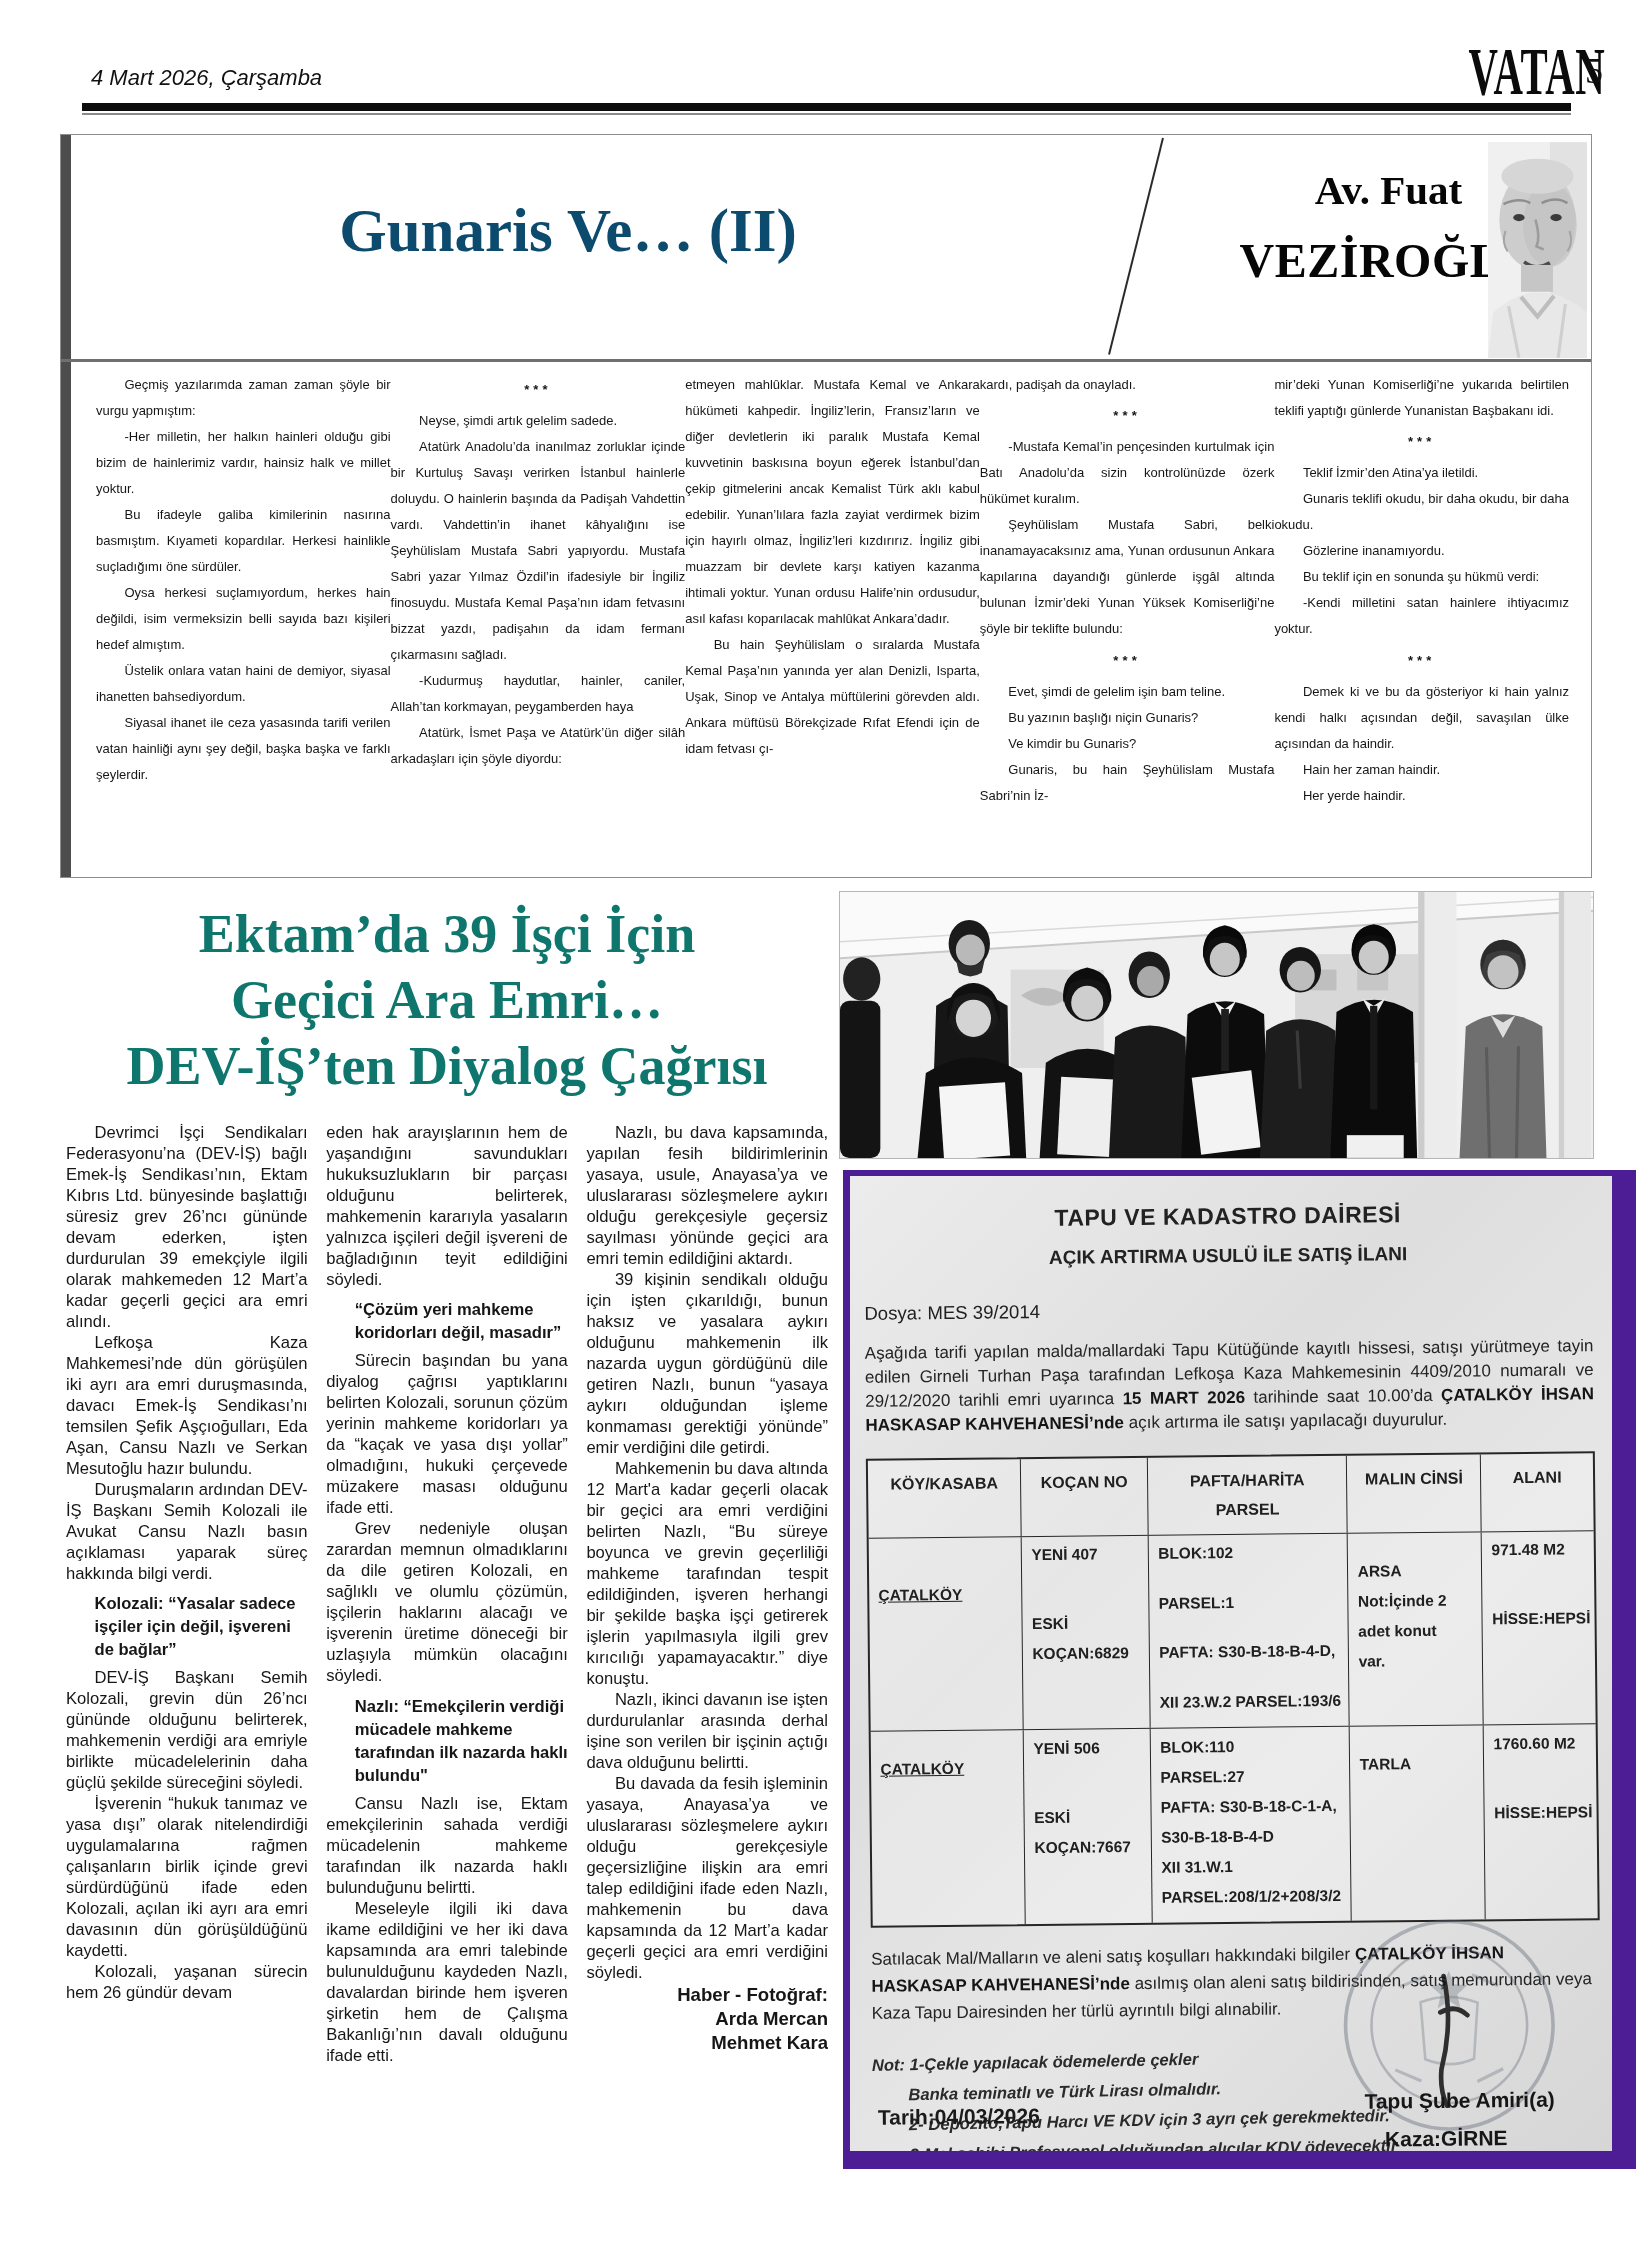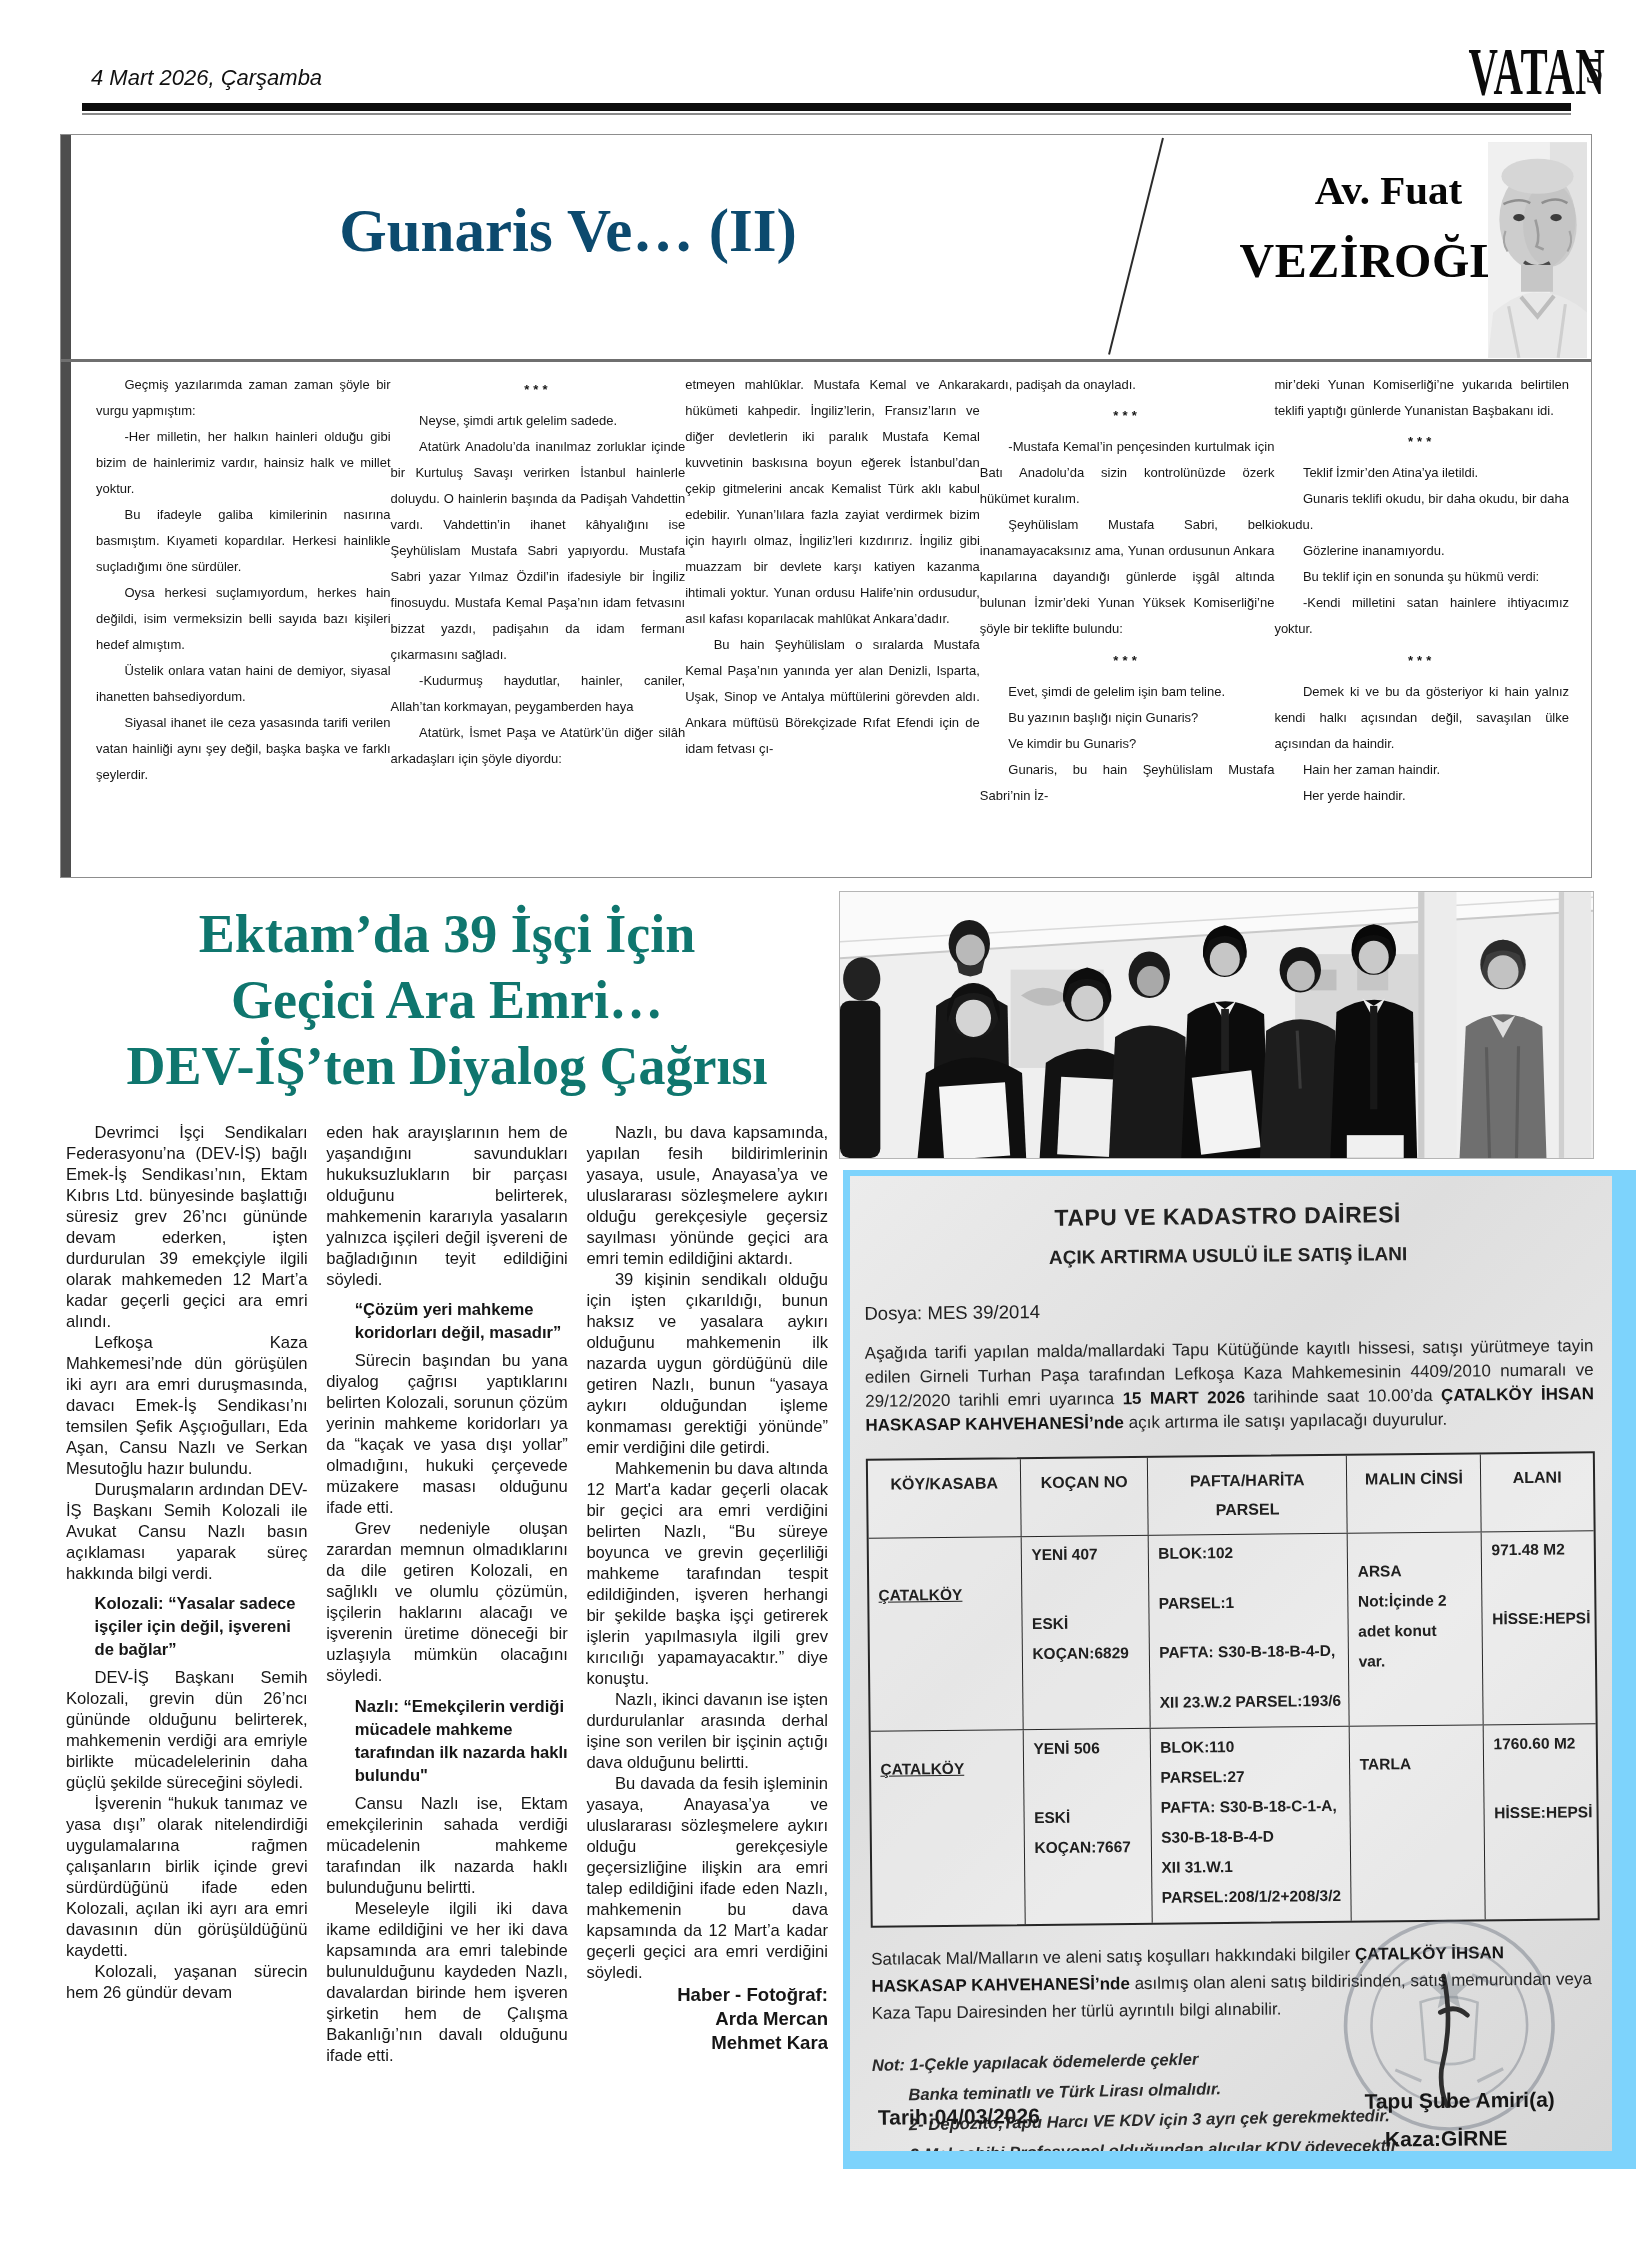--- a/index.html
+++ b/index.html
@@ -38,21 +38,21 @@
   
   .bl-head{position:absolute;left:66px;top:901px;width:762px;text-align:center;
         font-family:"Liberation Serif",serif;font-weight:bold;font-size:54px;line-height:66px;color:#0f766e;}
   .bl-cols{position:absolute;left:66px;top:1122px;width:762px;height:1133px;display:grid;
         grid-template-columns:repeat(3,1fr);column-gap:18.6px;overflow:hidden;
         font-size:16.6px;line-height:21px;text-align:justify;color:#161616;}
   
   .gphoto{position:absolute;left:839px;top:891px;width:753px;height:266px;border:0.5px solid #b5b5b5;
         background:#f2f2f2;overflow:hidden;}
   
-  .doc{position:absolute;left:843px;top:1170px;width:793px;height:999px;background:#7dd3fc;
+  .doc{position:absolute;left:843px;top:1170px;width:793px;height:999px;background:#4c1d95;
         padding:4px;box-sizing:border-box;}
   .doc .paper{position:absolute;left:7.2px;top:6.2px;right:24px;bottom:17.6px;
         background:linear-gradient(135deg,#ececec 0%,#dedede 35%,#e6e6e6 60%,#d6d6d6 100%);
         overflow:hidden;}
   .doc .inner{position:absolute;left:17.6px;top:0;right:15.5px;bottom:0;transform:rotate(-.6deg);color:#1d1d1d;}
   .n-title{margin-top:27px;text-align:center;font-weight:bold;font-size:23px;letter-spacing:0.5px;color:#222;}
   .n-sub{margin-top:14.5px;text-align:center;font-weight:bold;font-size:19px;color:#222;}
   .n-dosya{margin-top:32px;font-size:18.6px;color:#202020;}
   .n-intro{margin-top:17.6px;font-size:17px;line-height:24px;text-align:justify;color:#242424;}
   .n-intro .b,.n-info .b{font-weight:bold;color:#151515;}

